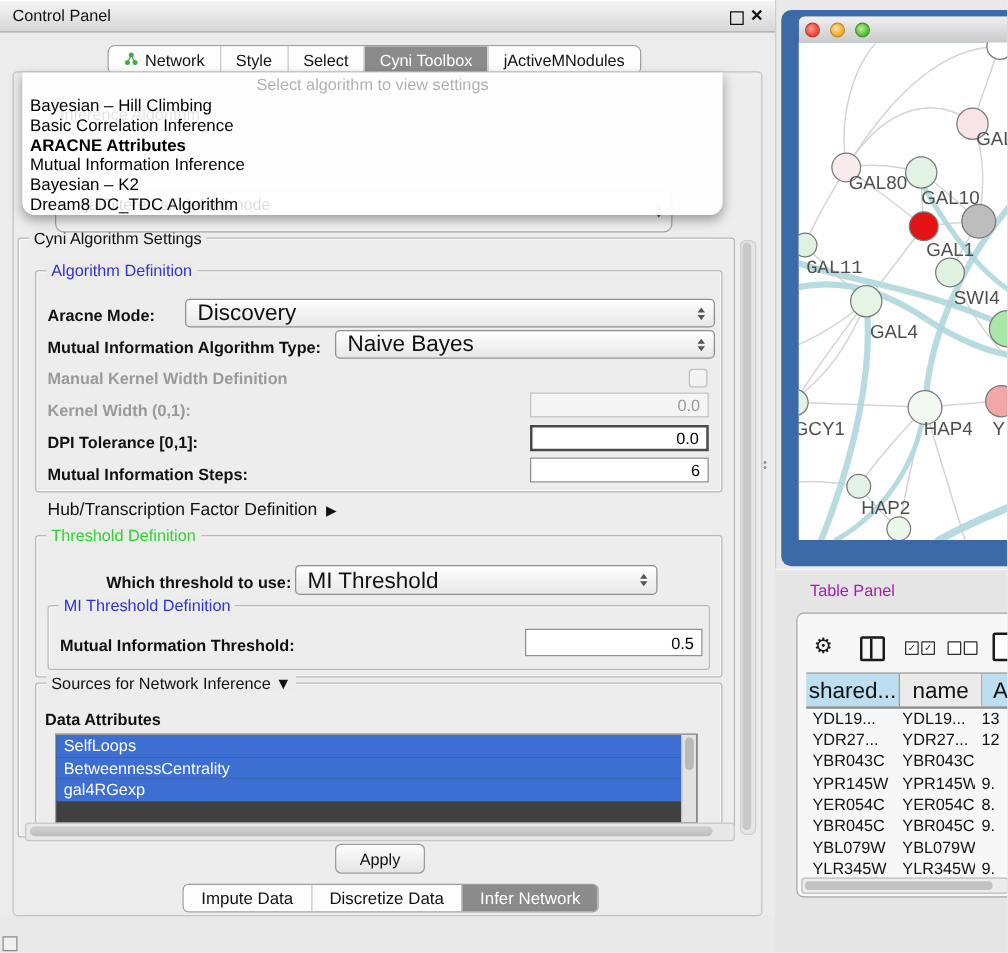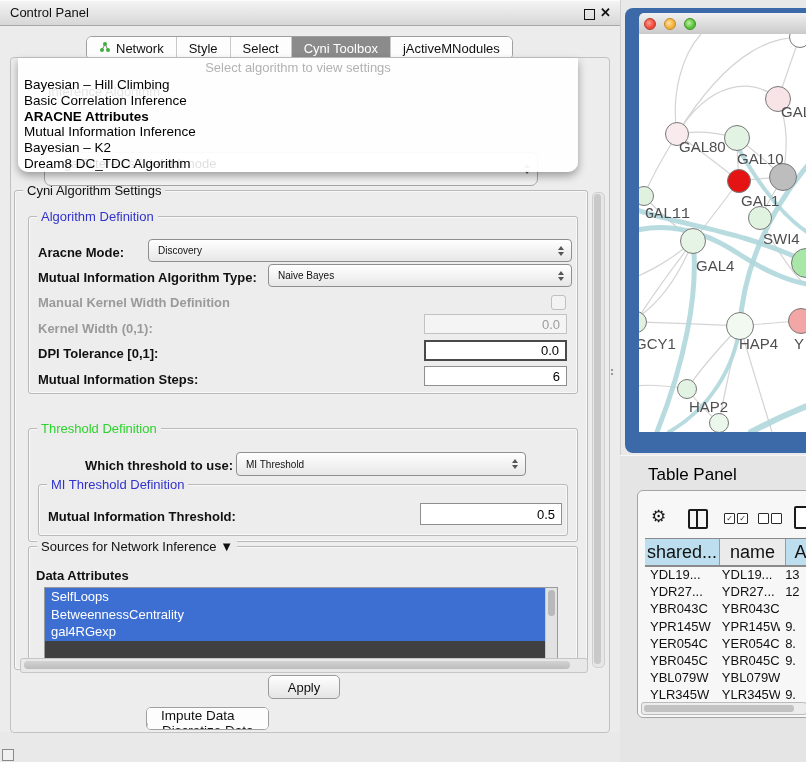--- a/index.html
+++ b/index.html
@@ -29,21 +29,21 @@
   .ghost2{position:absolute;left:46px;top:98px;font-size:13px;color:#000;opacity:0.13;}
   .ghost-combo{left:44px;top:152px;width:492px;height:32px;border:1px solid #a5a5a5;border-radius:7px;z-index:5;background:#f2f2f2;}
   
   .grp{position:absolute;border:1px solid #b9b9b9;border-radius:3px;box-shadow:inset 0 0 0 1px rgba(255,255,255,0.6);}
   .leg{position:absolute;top:-8px;left:8px;background:#ececec;padding:0 4px;font-size:13px;color:#111;white-space:nowrap;}
   .leg.blue{color:#3232cc;}
   .leg.green{color:#2ed32e;}
   .blab{position:absolute;font-size:13px;font-weight:bold;color:#111;white-space:nowrap;}
   .blab.gray{color:#9a9a9a;}
   
-  .combo{position:absolute;background:linear-gradient(#ffffff,#e7e7e7);border:1px solid #8f8f8f;border-radius:4px;font-size:10px;color:#111;display:flex;align-items:center;padding:0 22px 0 9px;box-sizing:border-box;}
+  .combo{position:absolute;background:linear-gradient(#ffffff,#e7e7e7);border:1px solid #8f8f8f;border-radius:4px;font-size:18px;color:#111;display:flex;align-items:center;padding:0 22px 0 9px;box-sizing:border-box;}
   .spin{position:absolute;right:7px;top:50%;transform:translateY(-50%);display:flex;flex-direction:column;gap:2px;}
   .spin i{display:block;width:0;height:0;border-left:3.5px solid transparent;border-right:3.5px solid transparent;}
   .spin .up{border-bottom:4px solid #555;}
   .spin .dn{border-top:4px solid #555;}
   
   .tfield{position:absolute;background:#fff;border:1px solid #8f8f8f;font-size:13px;color:#000;display:flex;align-items:center;justify-content:flex-end;padding:0 6px;box-sizing:border-box;}
   .tfield.disabled{background:#f4f4f4;color:#9b9b9b;border-color:#c2c2c2;}
   .tfield.focus{border:2px solid #4a4a4a;}
   .checkbox{position:absolute;width:13px;height:13px;border:1px solid #c0c0c0;border-radius:3px;background:#f3f3f3;}
   .hubrow{position:absolute;font-size:14px;color:#111;white-space:nowrap;}
@@ -52,39 +52,39 @@
   .attrlist{left:44px;top:587px;width:512px;height:70px;background:#404040;border:1px solid #9a9a9a;overflow:hidden;}
   .attr-item{height:17.5px;line-height:17.5px;background:#3d6ed2;color:#fff;font-size:13px;padding-left:6px;width:495px;}
   .vscroll-s{position:absolute;right:0;top:0;width:11px;height:100%;background:#e2e2e2;border-left:1px solid #c8c8c8;}
   .vscroll-s .thumb{position:absolute;left:1.5px;top:2px;width:7px;height:26px;background:#b9b9b9;border-radius:4px;}
   .hscroll{left:20px;top:658px;width:566px;height:13px;background:#e8e8e8;border:1px solid #c5c5c5;border-radius:3px;}
   .hscroll .thumb{position:absolute;left:3px;top:2px;width:546px;height:8px;background:linear-gradient(#d2d2d2,#bdbdbd);border-radius:4px;}
   .setscroll{left:592px;top:192px;width:11px;height:474px;background:#e6e6e6;border:1px solid #cfcfcf;border-radius:5px;}
   .setscroll .thumb{position:absolute;left:1px;top:1px;width:7px;height:470px;background:#c9c9c9;border-radius:4px;}
   
   .applybtn{left:268px;top:675px;width:70px;height:22px;background:linear-gradient(#fefefe,#e4e4e4);border:1px solid #9a9a9a;border-radius:5px;font-size:13px;color:#111;display:flex;align-items:center;justify-content:center;}
-  .btabs{left:146px;top:707px;height:21px;display:flex;border:1px solid #9f9f9f;border-radius:5px;overflow:hidden;background:#fff;flex-direction:column;}
+  .btabs{left:146px;top:707px;height:21px;display:flex;border:1px solid #9f9f9f;border-radius:5px;overflow:hidden;background:#fff;}
   .btab{display:flex;align-items:center;padding:0 14px;font-size:13.5px;color:#111;border-left:1px solid #c9c9c9;background:#fdfdfd;}
   .btab:first-child{border-left:none;}
   .btab.active{background:#8b8b8b;color:#fff;}
   .mini-sq{left:2px;top:749px;width:10px;height:10px;border:1px solid #8a8a8a;background:#f0f0f0;}
   .grip{left:610px;top:368px;width:5px;height:9px;background:radial-gradient(circle at 2px 2px,#999 1px,transparent 1.4px),radial-gradient(circle at 2px 6px,#999 1px,transparent 1.4px);}
   
   .netframe{left:625px;top:8px;width:181px;height:445px;background:#3c69a8;border-radius:8px 0 0 8px;}
   .nettitle{left:639px;top:13px;width:167px;height:21px;background:linear-gradient(#f1f1f1,#cacaca);border-bottom:1px solid #9a9a9a;border-radius:5px 0 0 0;}
   .light{position:absolute;top:5px;width:12px;height:12px;border-radius:50%;box-sizing:border-box;}
   .light.red{left:5px;background:radial-gradient(circle at 4px 4px,#ff9a8e,#ee4a3a 60%);border:1px solid #b63a2e;}
   .light.yellow{left:25px;background:radial-gradient(circle at 4px 4px,#ffe2a0,#f2ae38 60%);border:1px solid #c08a20;}
   .light.green{left:45px;background:radial-gradient(circle at 4px 4px,#c0f0a0,#57c238 60%);border:1px solid #3f8f24;}
   .netcanvas{left:639px;top:34px;width:167px;height:398px;background:#fff;overflow:hidden;}
   .nnode{position:absolute;border-radius:50%;border:1px solid #787878;box-sizing:border-box;}
   .nlabel{position:absolute;font-size:15px;color:#4f4f4f;white-space:nowrap;}
   
   .tp-strip{left:620px;top:455px;width:186px;height:307px;background:#e5e5e5;border-top:1px solid #f6f6f6;}
-  .tp-title{left:648px;top:465px;font-size:17px;color:#000000;}
+  .tp-title{left:648px;top:465px;font-size:13px;color:#a21caf;}
   .tpanel{left:637px;top:490px;width:175px;height:226px;background:#f7f7f7;border:1px solid #a5a5a5;border-radius:6px;}
   .gear{left:651px;top:506px;font-size:17px;color:#1a1a1a;}
   .colsicon{left:688px;top:509px;width:16px;height:16px;border:2px solid #1a1a1a;border-radius:2px;}
   .colsicon:before{content:"";position:absolute;left:6px;top:0;width:2px;height:16px;background:#1a1a1a;}
   .cb{position:absolute;width:9px;height:9px;border:1.5px solid #2a2a2a;border-radius:1px;font-size:8px;line-height:9px;text-align:center;color:#2a2a2a;background:#fff;}
   .docicon{left:794px;top:506px;width:15px;height:19px;border:2px solid #1a1a1a;border-radius:2px;background:#fff;}
   .thead{left:645px;top:538px;height:26px;display:flex;border-top:1px solid #8a8a8a;border-bottom:2px solid #8a8a8a;}
   .th{display:flex;align-items:center;justify-content:center;font-size:18px;color:#111;border-right:1px solid #9a9a9a;box-sizing:border-box;background:#ebebeb;}
   .th.hl{background:#bcdeee;}
   .tbody{left:645px;top:566px;width:164px;height:136px;overflow:hidden;}
@@ -188,20 +188,23 @@
   </div>
   <span class="blab" style="left:38px;top:346px;">DPI Tolerance [0,1]:</span>
   <div class="tfield focus" style="left:424px;top:340px;width:143px;height:21px;">
     <span>0.0</span>
   </div>
   <span class="blab" style="left:38px;top:372px;">Mutual Information Steps:</span>
   <div class="tfield" style="left:424px;top:366px;width:143px;height:20px;">
     <span>6</span>
   </div>
 
+  <div class="hubrow" style="left:38px;top:399px;">
+    <span>Hub/Transcription Factor Definition</span><span class="tri">▶</span>
+  </div>
 
   <div class="grp" style="left:28px;top:428px;width:548px;height:112px;">
     <span class="leg green">Threshold Definition</span>
   </div>
   <span class="blab" style="left:85px;top:458px;">Which threshold to use:</span>
   <div class="combo" style="left:236px;top:452px;width:290px;height:24px;">
     <span>MI Threshold</span>
     <span class="spin">
         <i class="up"></i>
         <i class="dn"></i>

